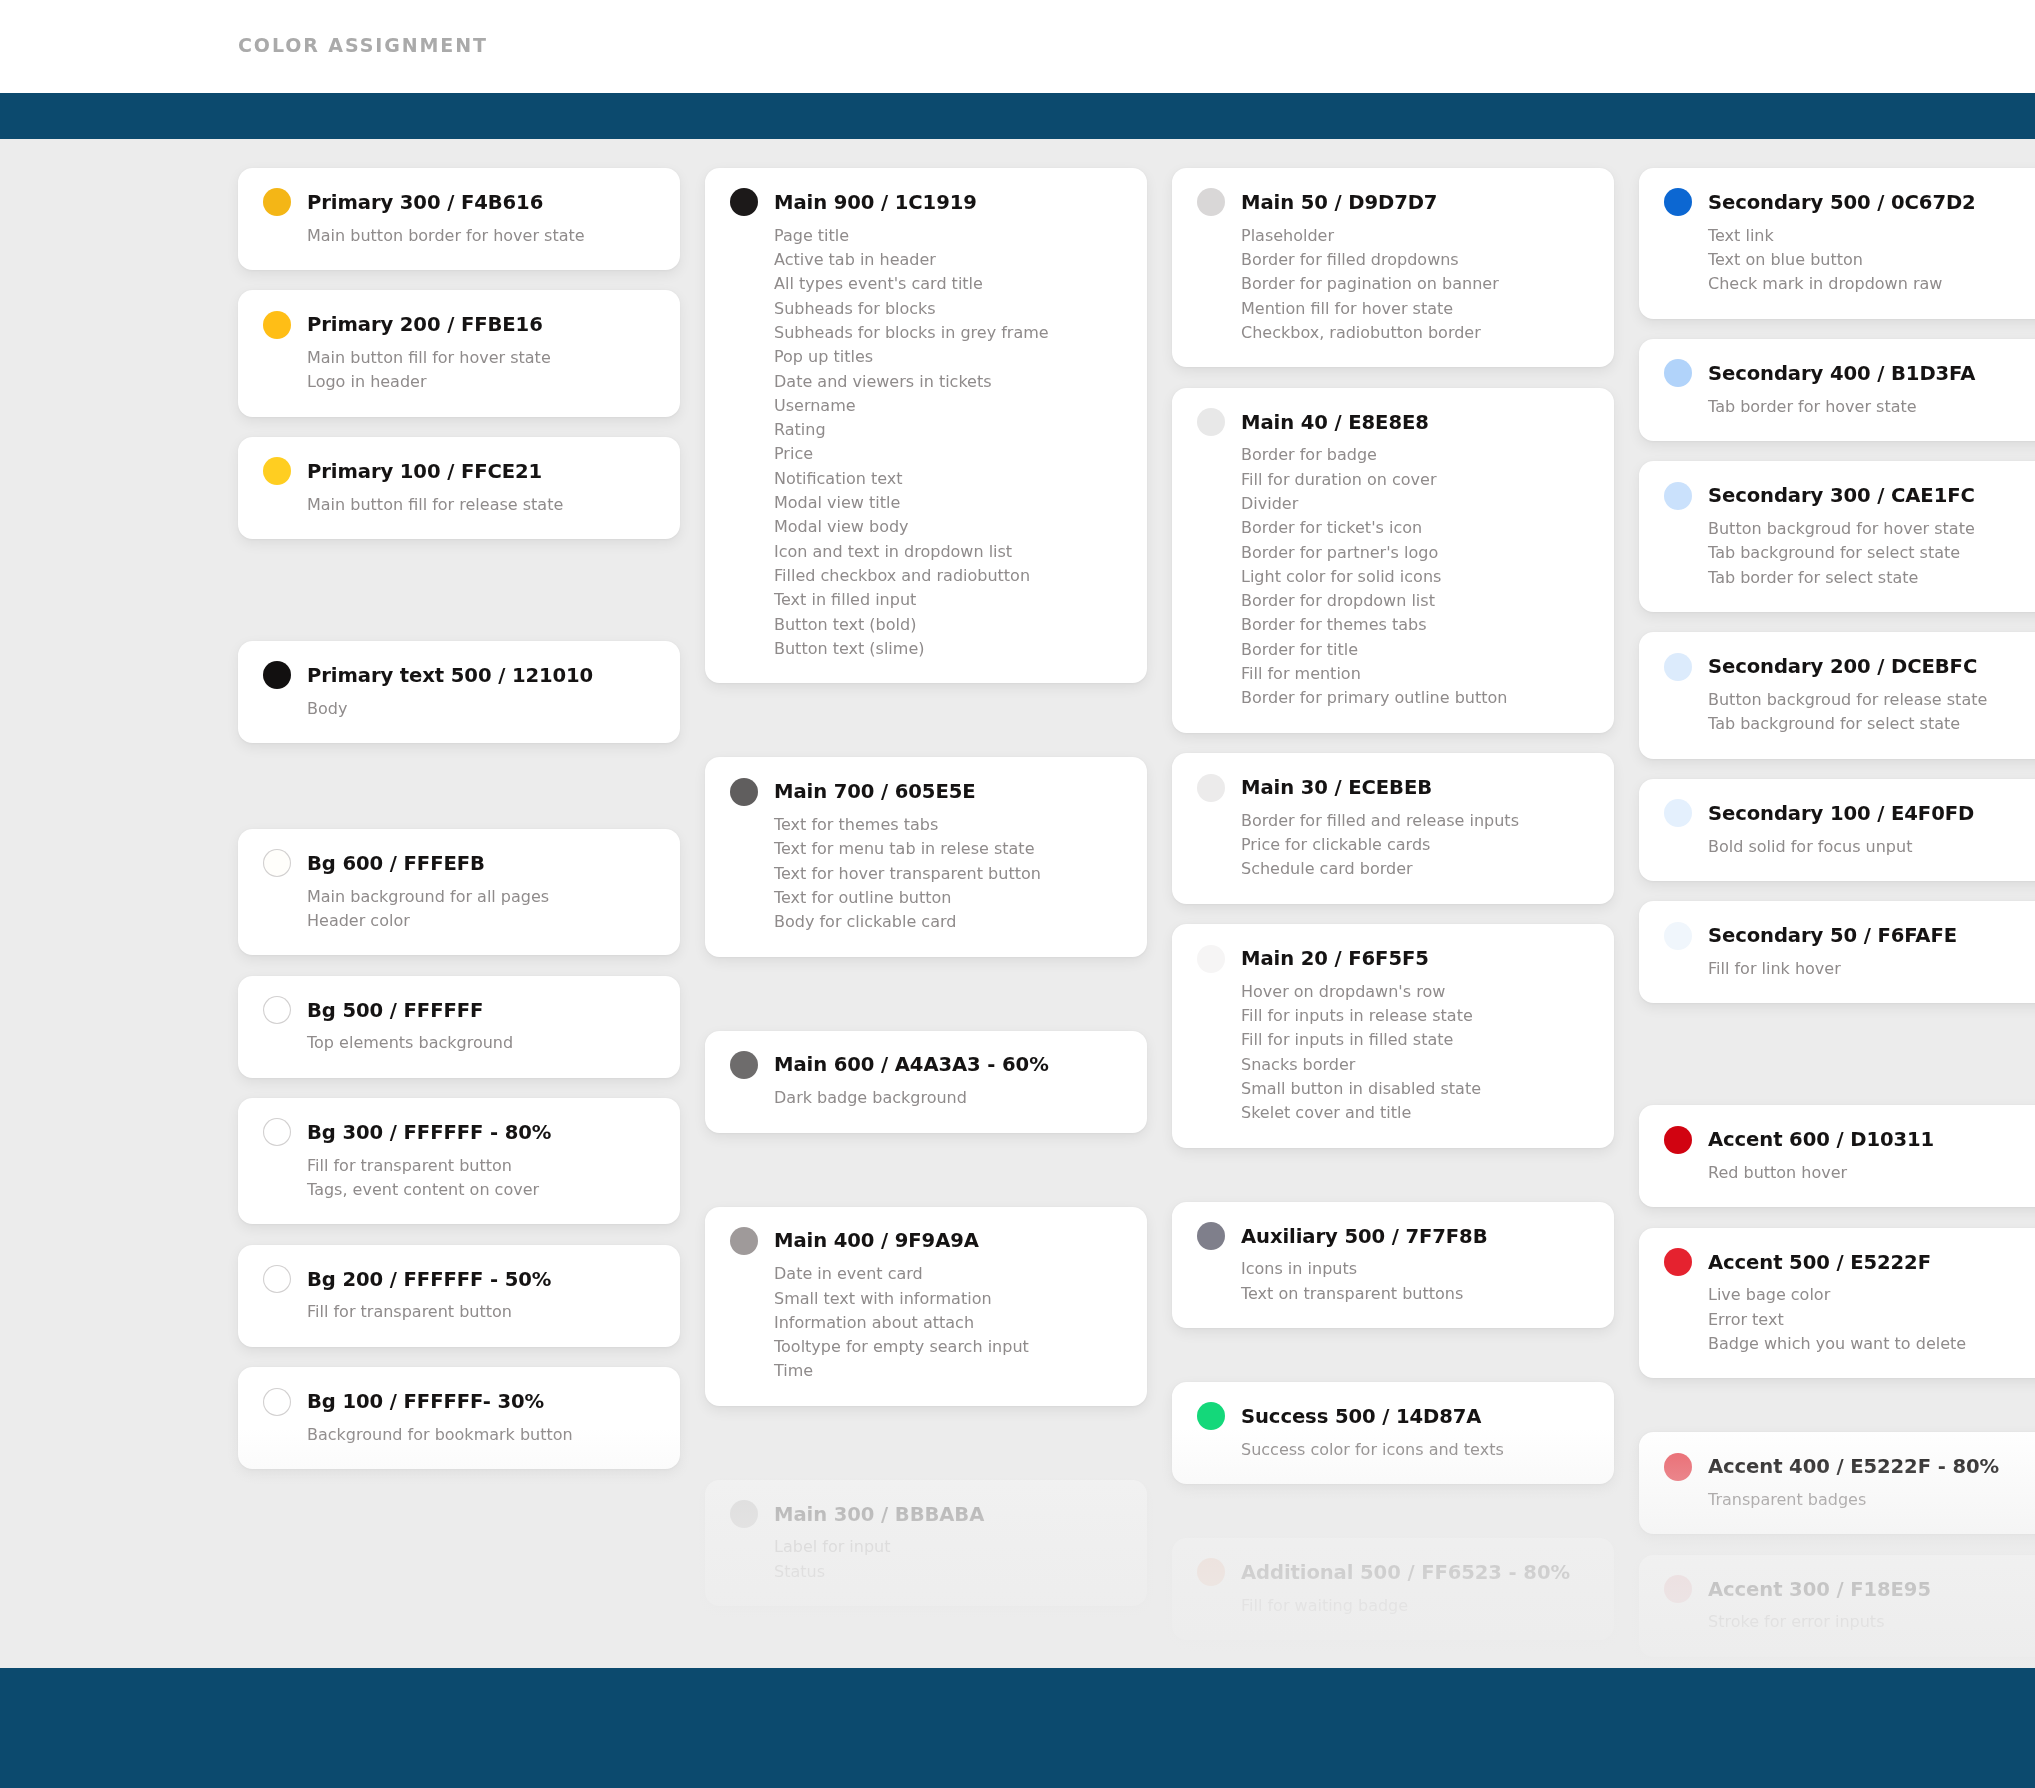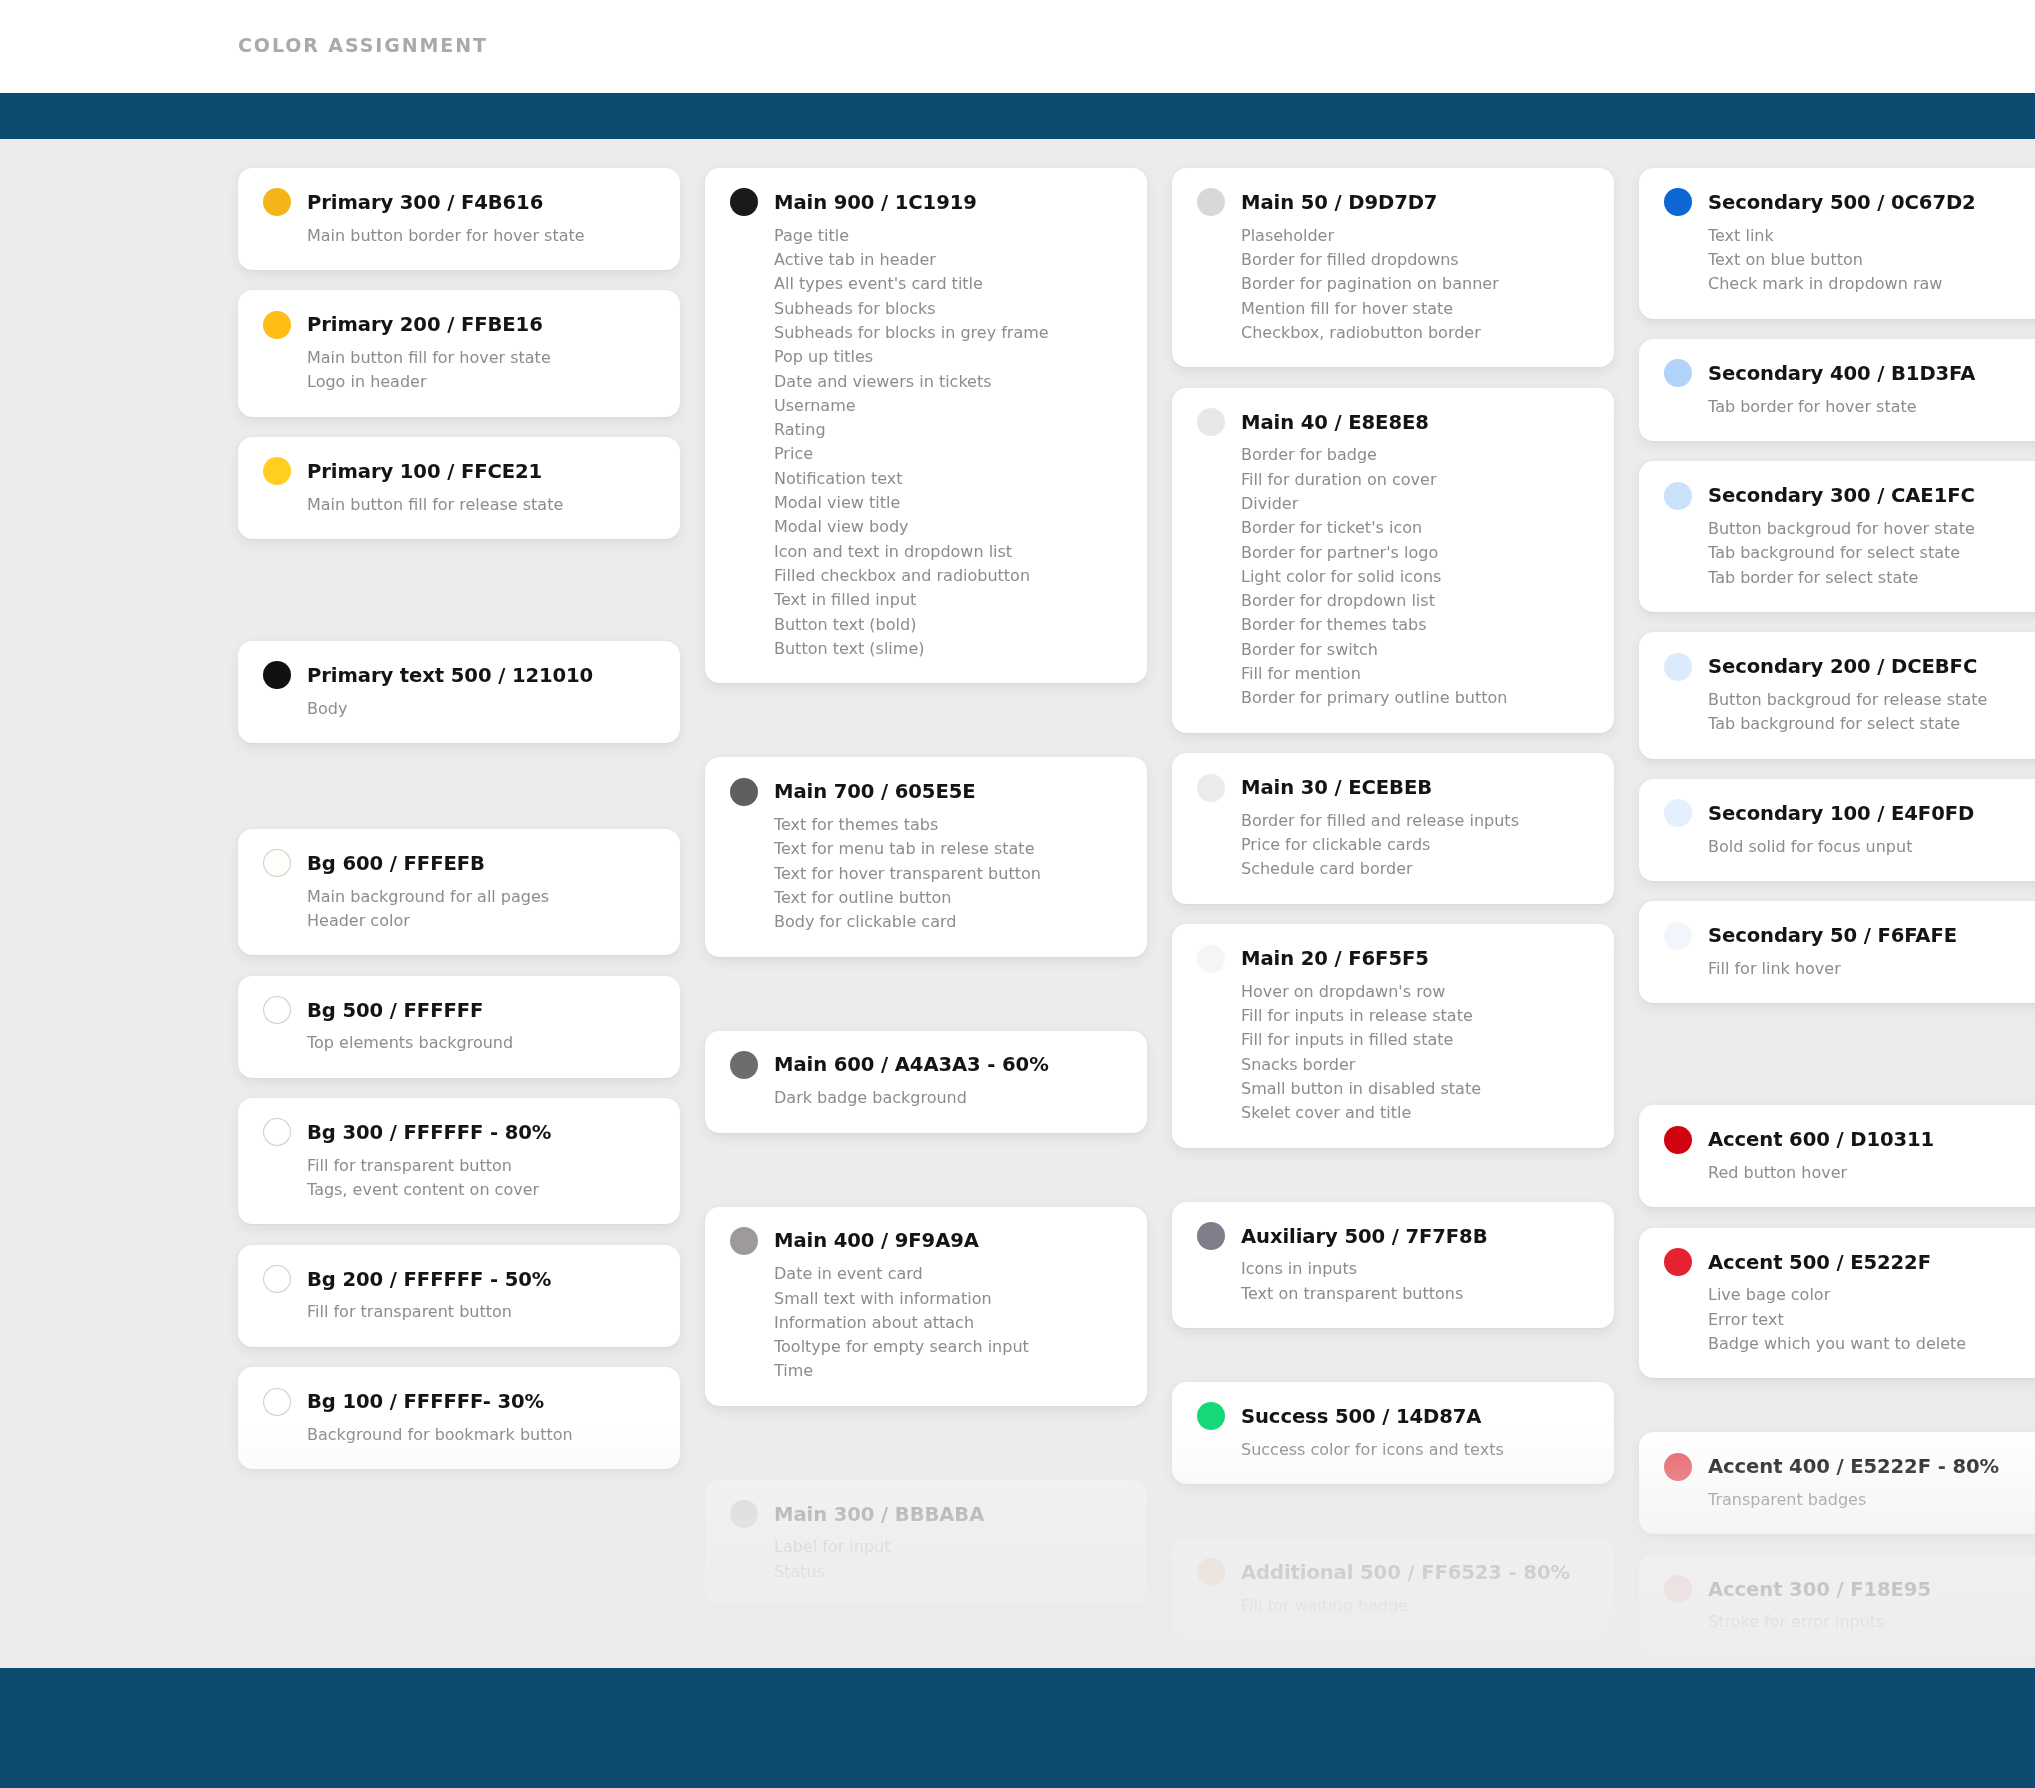--- a/index.html
+++ b/index.html
@@ -282,21 +282,21 @@
             </div>
             <div class="card-lines">
               <div class="card-line">Border for badge</div>
               <div class="card-line">Fill for duration on cover</div>
               <div class="card-line">Divider</div>
               <div class="card-line">Border for ticket's icon</div>
               <div class="card-line">Border for partner's logo</div>
               <div class="card-line">Light color for solid icons</div>
               <div class="card-line">Border for dropdown list</div>
               <div class="card-line">Border for themes tabs</div>
-              <div class="card-line">Border for switch</div>
+              <div class="card-line">Border for title</div>
               <div class="card-line">Fill for mention</div>
               <div class="card-line">Border for primary outline button</div>
             </div>
           </div>
           <div class="card">
             <div class="card-head">
               <span class="swatch" style="background: rgb(236, 235, 235);"></span>
               <span class="card-title">Main 30 / ECEBEB</span>
             </div>
             <div class="card-lines">

